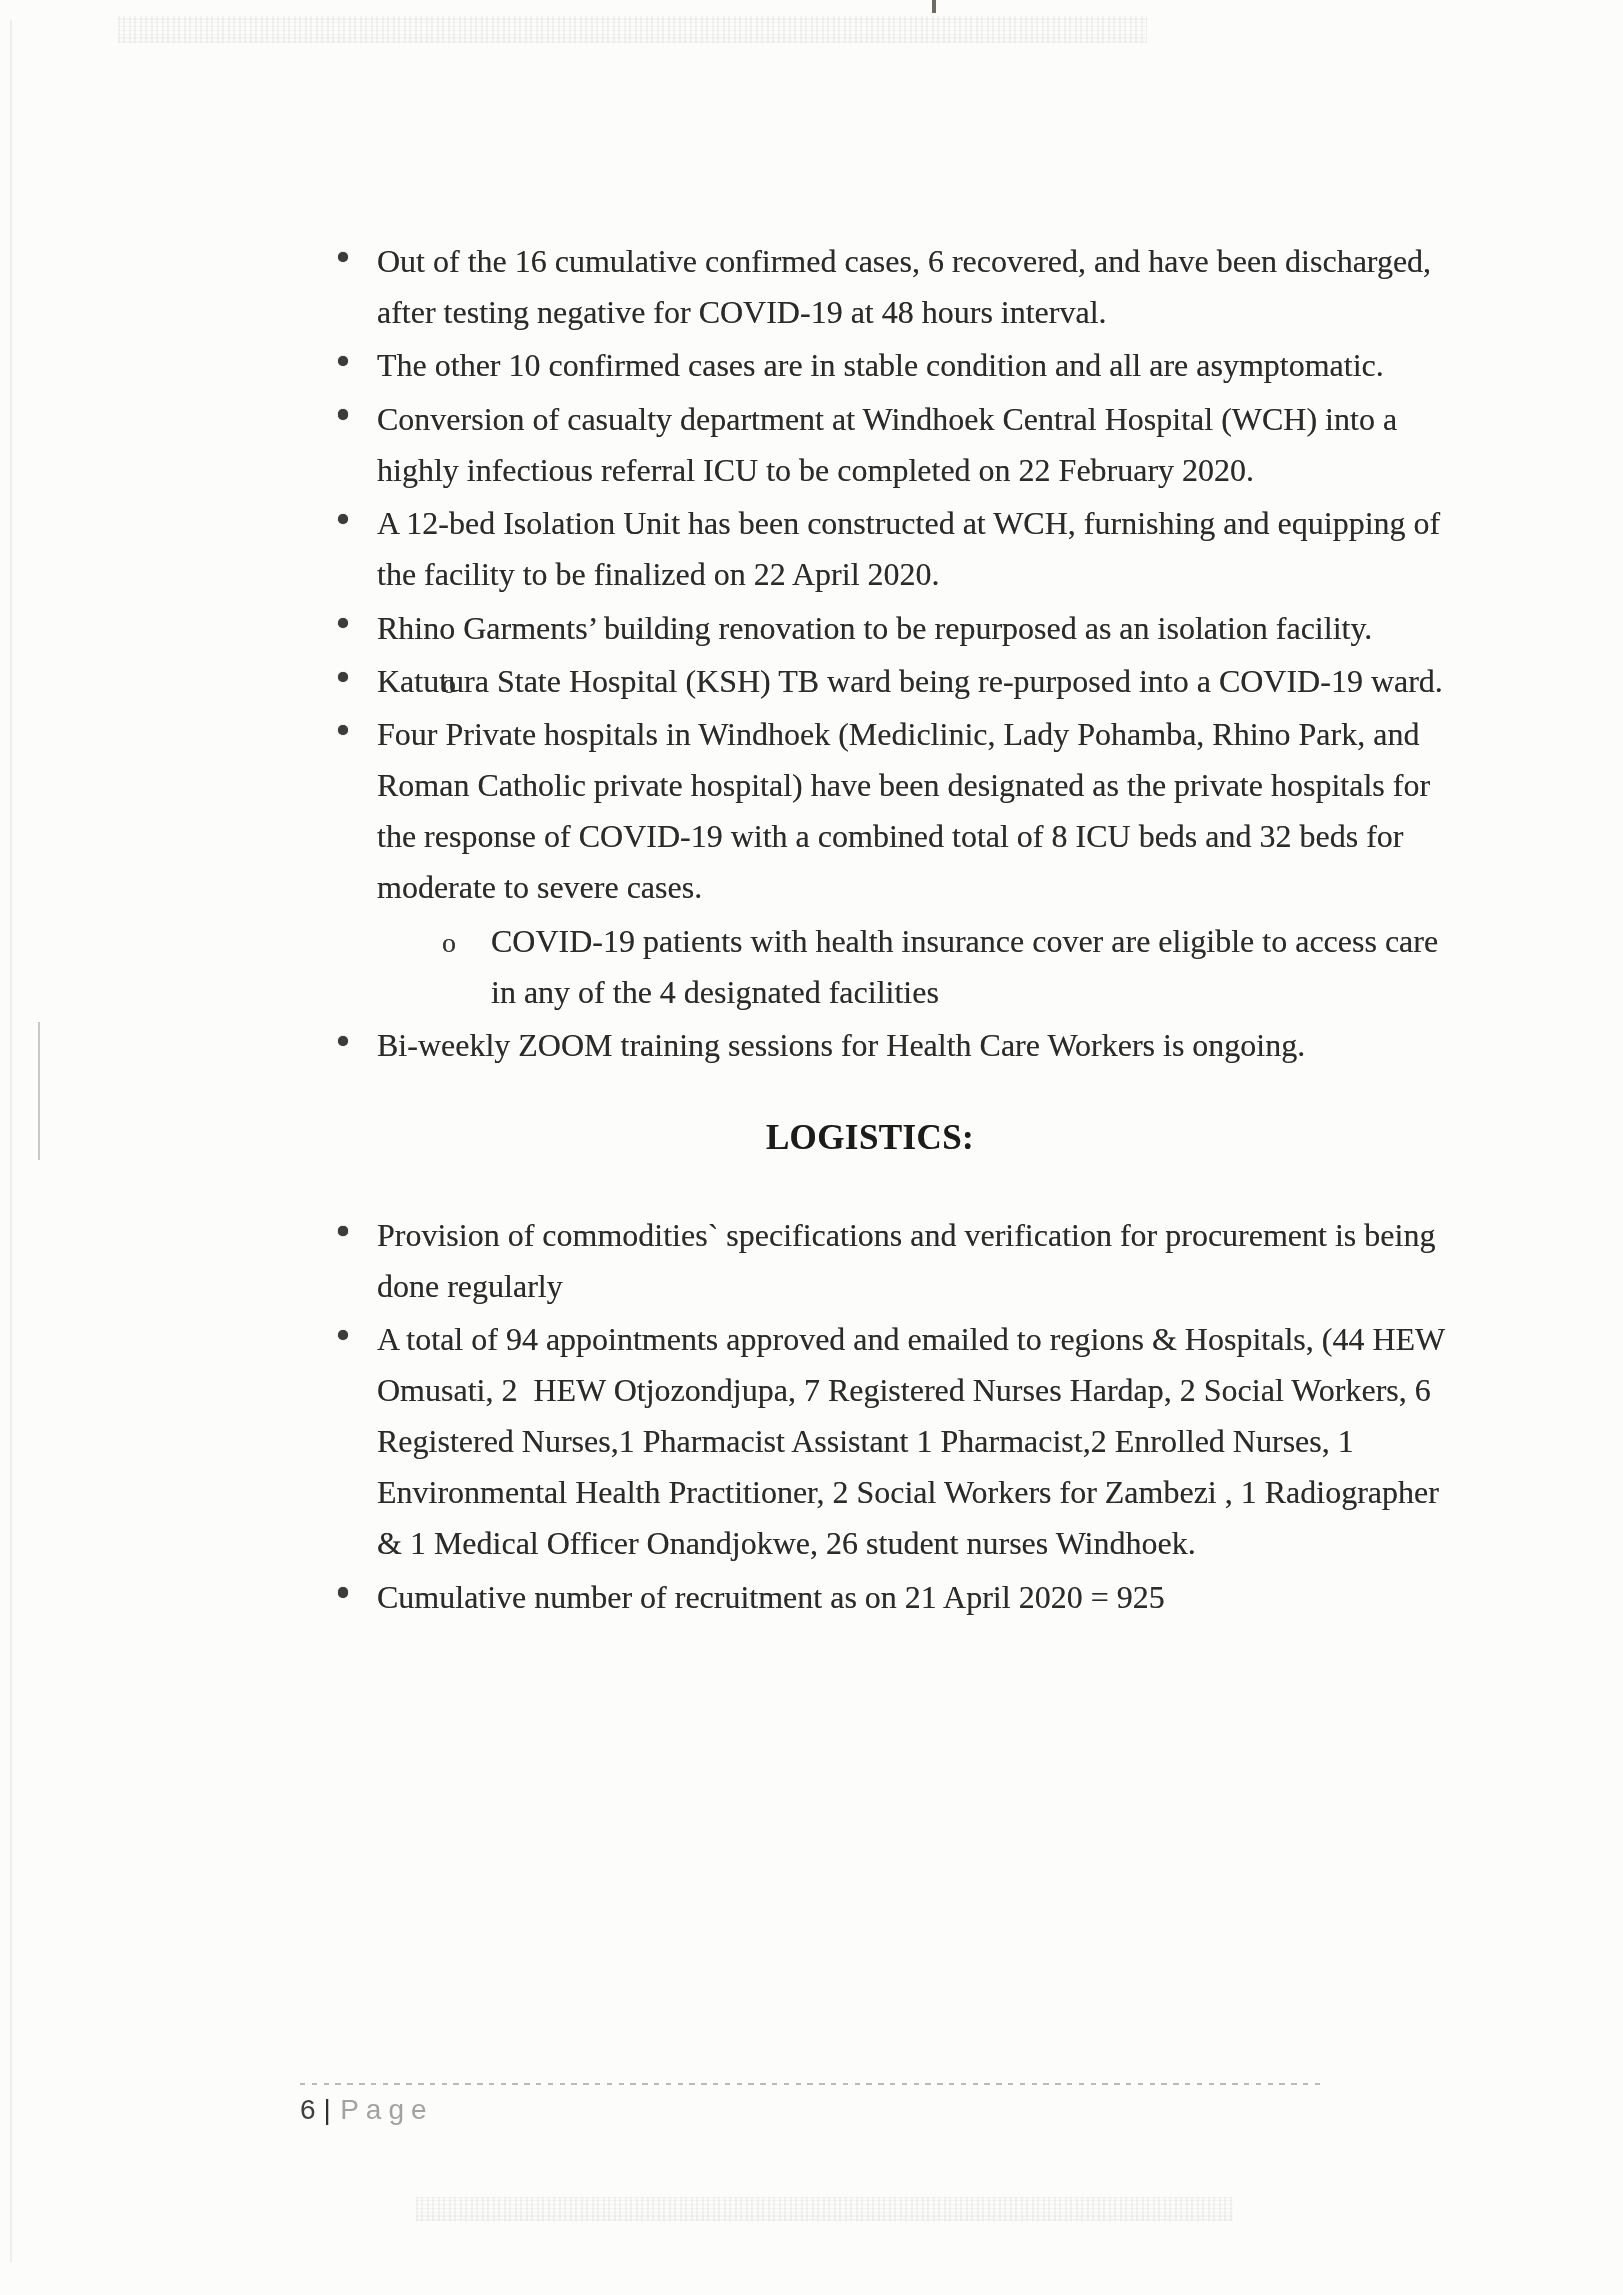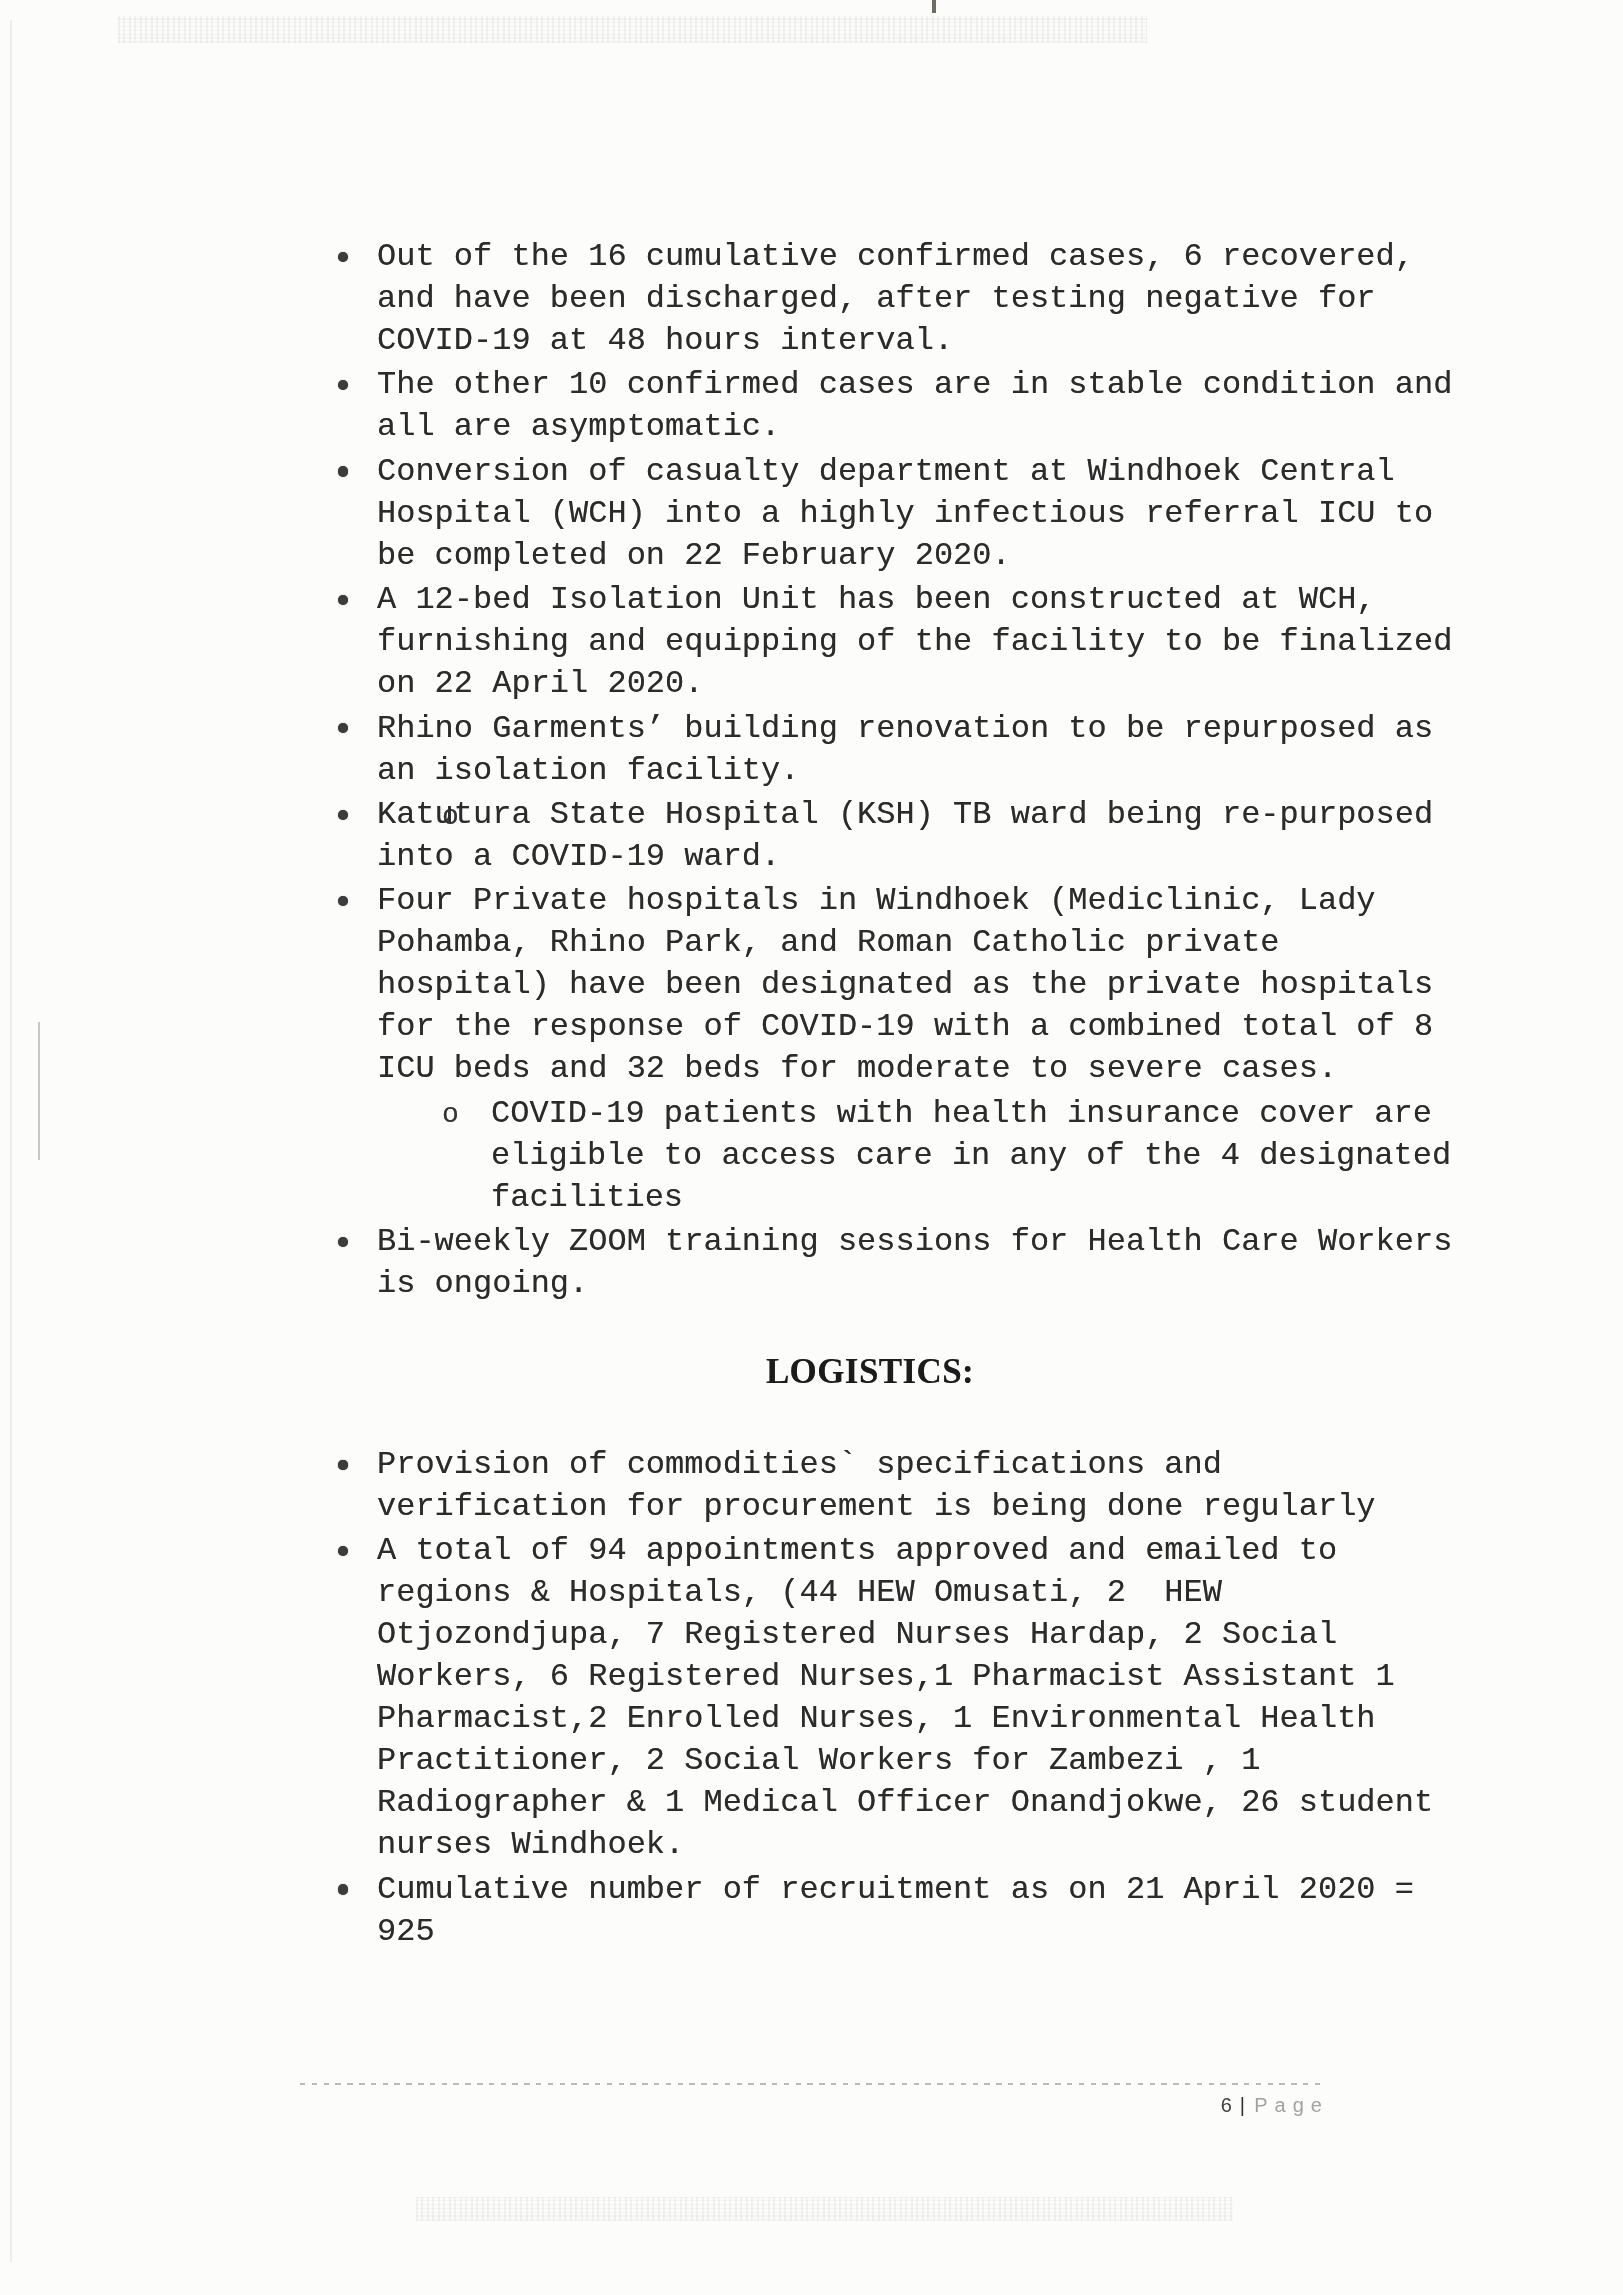--- a/index.html
+++ b/index.html
@@ -57,24 +57,23 @@
 
   ul.bullets {
     list-style: none;
     margin: 46px 0 0 0; padding: 0;
   }
   ul.bullets.second { margin-top: 53px; }
   ul.bullets li {
     position: relative;
     margin: 0 0 2.4px 0;
     padding-left: 96px;
-    font-size: 32px; line-height: 42px;
+    font-size: 32px; line-height: 51px;
     white-space: pre-wrap;
     text-shadow: 0 0 0.5px rgba(43,43,43,0.55);
-    font-family: Liberation Mono, monospace;
   }
   ul.bullets li .dot {
     position: absolute; left: 57px; top: 15.7px;
     width: 10.2px; height: 10.2px;
     background: #3c3c3c; border-radius: 50%;
     box-shadow: 0 0 0.8px #3c3c3c;
   }
   ul.bullets li.sub { padding-left: 210px; }
   ul.bullets li.sub .circle-marker {
     position: absolute; left: 161px; top: 1.6px;
@@ -82,25 +81,24 @@
   }
 
   
   .footer-rule {
     position: absolute; left: 300px; top: 2083px;
     width: 1021px; height: 1.6px;
     background: repeating-linear-gradient(90deg, #b0aeac 0 5.5px, transparent 5.5px 11.8px);
     opacity: .85;
   }
   .footer-page {
-    position: absolute; left: 308px; top: 2094px;
+    position: absolute; left: 300px; top: 2094px;
     width: 1021px;
-    text-align: right;
     font-family: "Liberation Sans", sans-serif;
-    font-size: 20px; color: #3f3f3f;
+    font-size: 28px; color: #3f3f3f;
   }
   .footer-page .sep { margin: 0 9.4px 0 7.9px; color: #2f2f2f; }
   .footer-page .word { color: #a3a2a0; letter-spacing: 7px; }
 </style>
 </head>
 <body>
 
 <div class="page">
 
   <div class="edge-line"></div>

